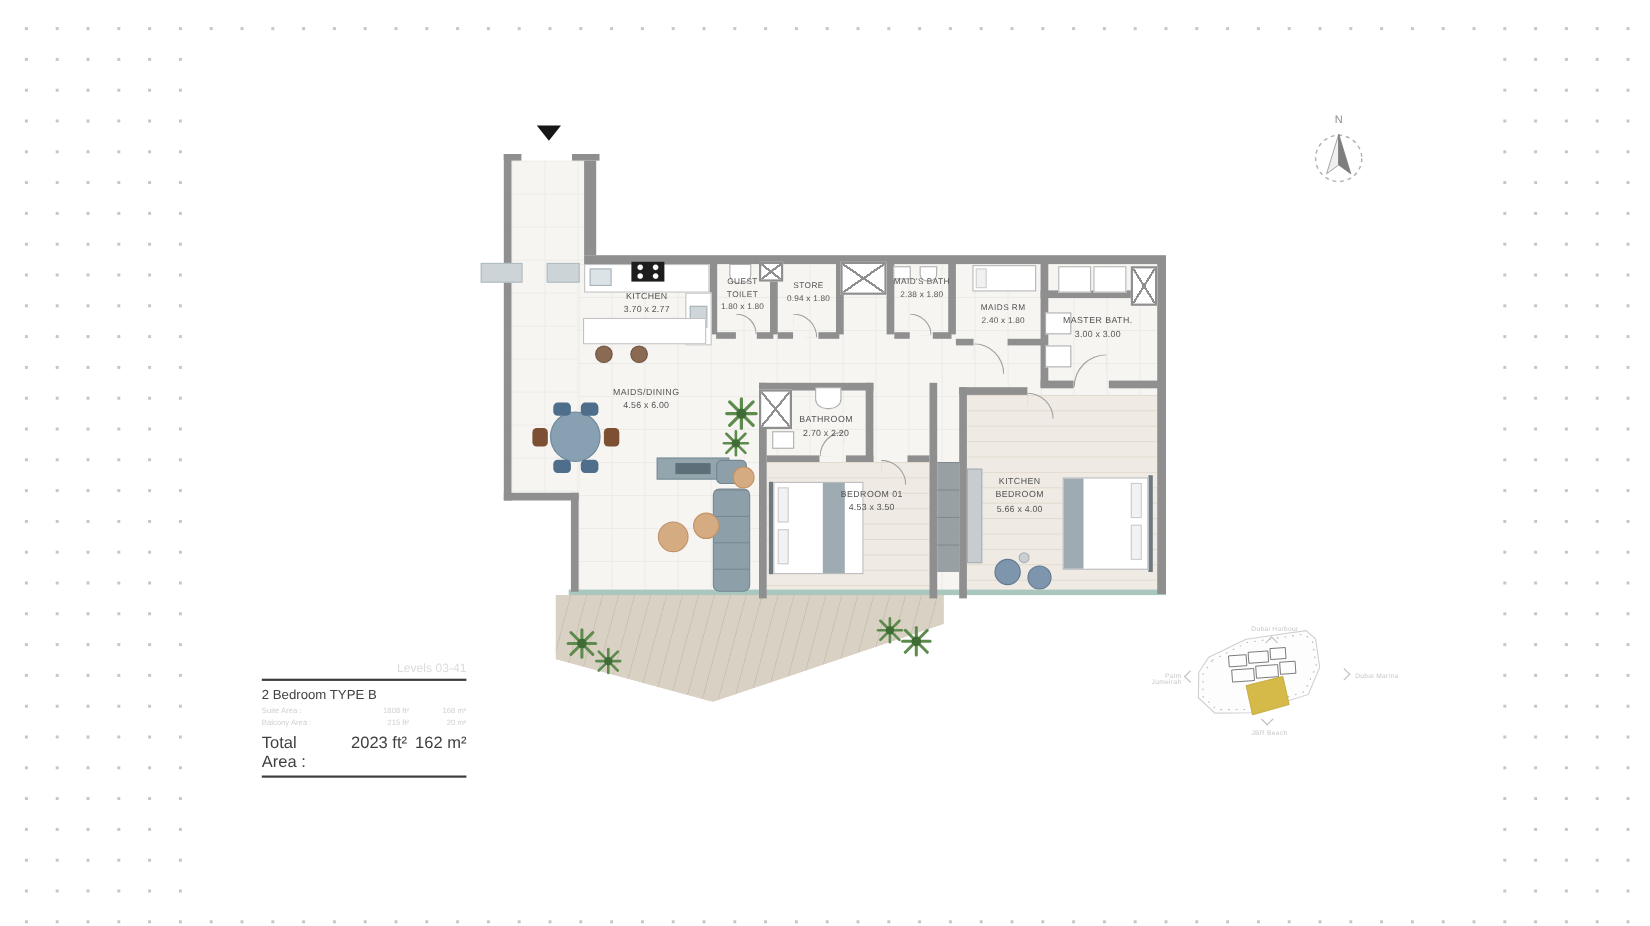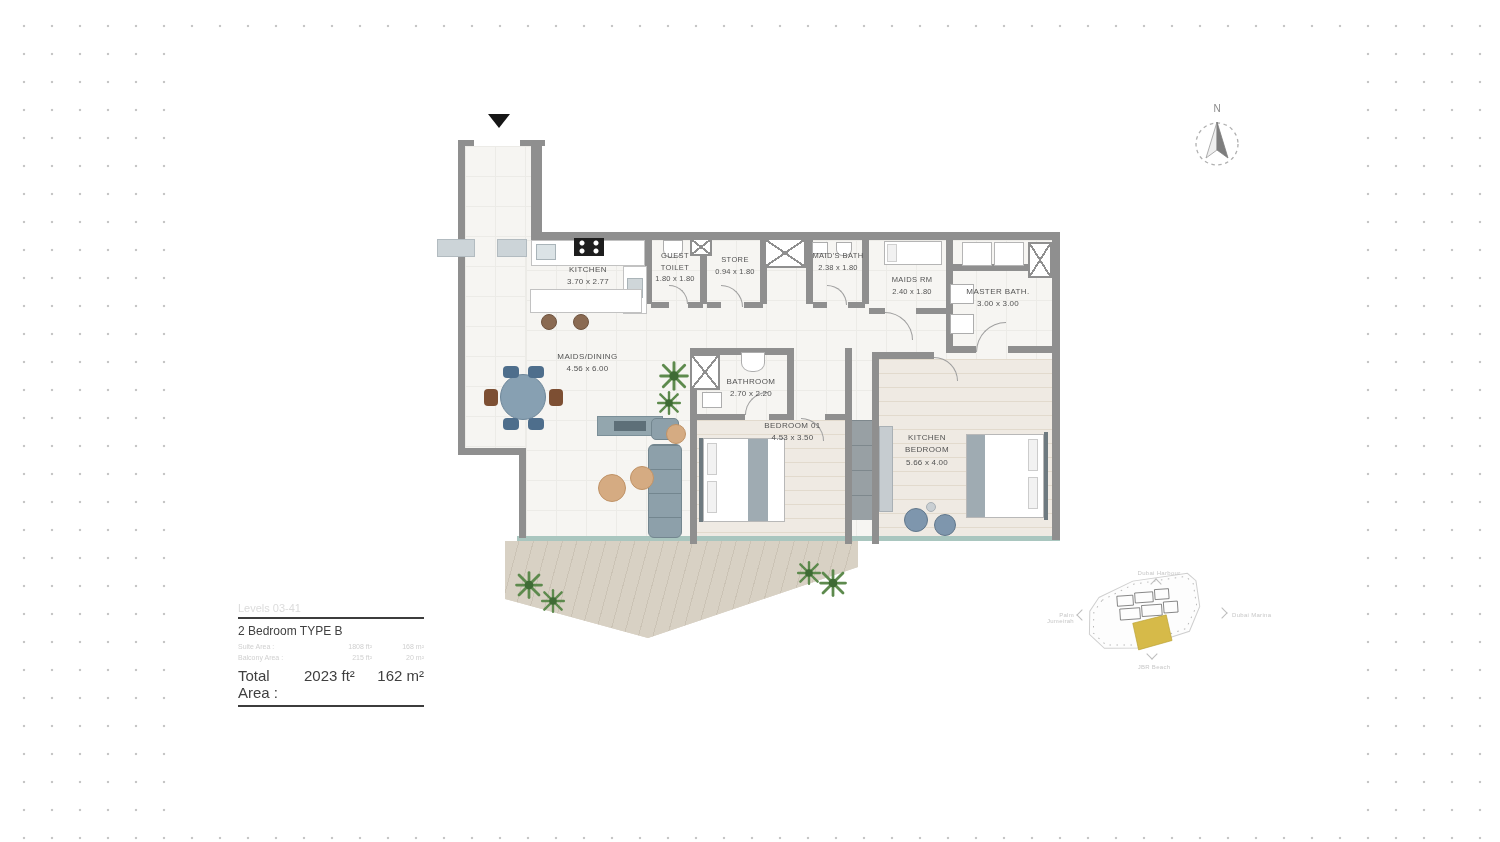--- a/index.html
+++ b/index.html
@@ -27,30 +27,30 @@
   .door { position:absolute; border:solid #9f9f9f; border-width:1px 0 0 1px; border-radius:100% 0 0 0; }
   .lbl { position:absolute; text-align:center; color:#535353; font-size:8px; letter-spacing:.4px; line-height:1.55; }
   .lbl .dims { display:block; letter-spacing:.2px; }
   .fixture { position:absolute; background:#fff; border:1px solid #adadad; }
   .plant { position:absolute; }
   .pouf { position:absolute; border-radius:50%; background:#d5ab82; border:1px solid #c09367; }
   .stool { position:absolute; border-radius:50%; background:#8a6a52; border:1px solid #6f5440; }
 
   
   .infobox { position:absolute; left:238px; top:602px; width:186px; }
-  .info-levels { color:#dcdcdc; font-size:11px; margin-bottom:3px; }
+  .info-levels { color:#dcdcdc; font-size:11px; margin-bottom:3px;text-align:right; }
   .info-rule { border:none; border-top:2px solid #3c3c3c; margin:2px 0 5px 0; }
   .info-rule2 { border:none; border-top:2px solid #3c3c3c; margin:4px 0 0 0; }
   .info-title { color:#414141; font-size:12px; margin-bottom:4px; }
   .info-row { display:flex; font-size:7px; color:#d0d0d0; line-height:1.55; }
   .info-row .c1 { flex:1; text-align:left; }
   .info-row .c2 { width:62px; text-align:right; }
   .info-row .c3 { width:52px; text-align:right; }
   .info-total { display:flex; font-size:15px; color:#3f3f3f; margin-top:3px; }
-  .info-total .c1 { flex:1; } .info-total .c2 { width:66px; } .info-total .c3 { width:54px; text-align:right; }
+  .info-total .c1 { flex:1; } .info-total .c2 { width:66px; text-align:right; } .info-total .c3 { width:54px; text-align:right; }
 
   
   .loc-lbl { position:absolute; font-size:6px; color:#c7c7c7; letter-spacing:.3px; }
   .chev { position:absolute; width:8px; height:8px; border-right:1.4px solid #bdbdbd; border-bottom:1.4px solid #bdbdbd; }
 </style>
 </head>
 <body>
 
 <div class="canvas">
   <div class="panel"></div>
@@ -260,21 +260,21 @@
       <span class="dims">3.00 x 3.00</span>
     </div>
     <div class="lbl" style="left:530px;top:351px;width:115px;">
       <span>MAIDS/DINING</span>
       <span class="dims">4.56 x 6.00</span>
     </div>
     <div class="lbl" style="left:712px;top:376px;width:78px;">
       <span>BATHROOM</span>
       <span class="dims">2.70 x 2.20</span>
     </div>
-    <div class="lbl" style="left:745px;top:420px;width:95px;">
+    <div class="lbl" style="left:745px;top:444px;width:95px;">
       <span>BEDROOM 01</span>
       <span class="dims">4.53 x 3.50</span>
     </div>
     <div class="lbl" style="left:887px;top:432px;width:80px;">
       <span>KITCHEN BEDROOM</span>
       <span class="dims">5.66 x 4.00</span>
     </div>
   </div>
 
   <div class="abs" style="left:1189px;top:98px;width:56px;height:80px;">

